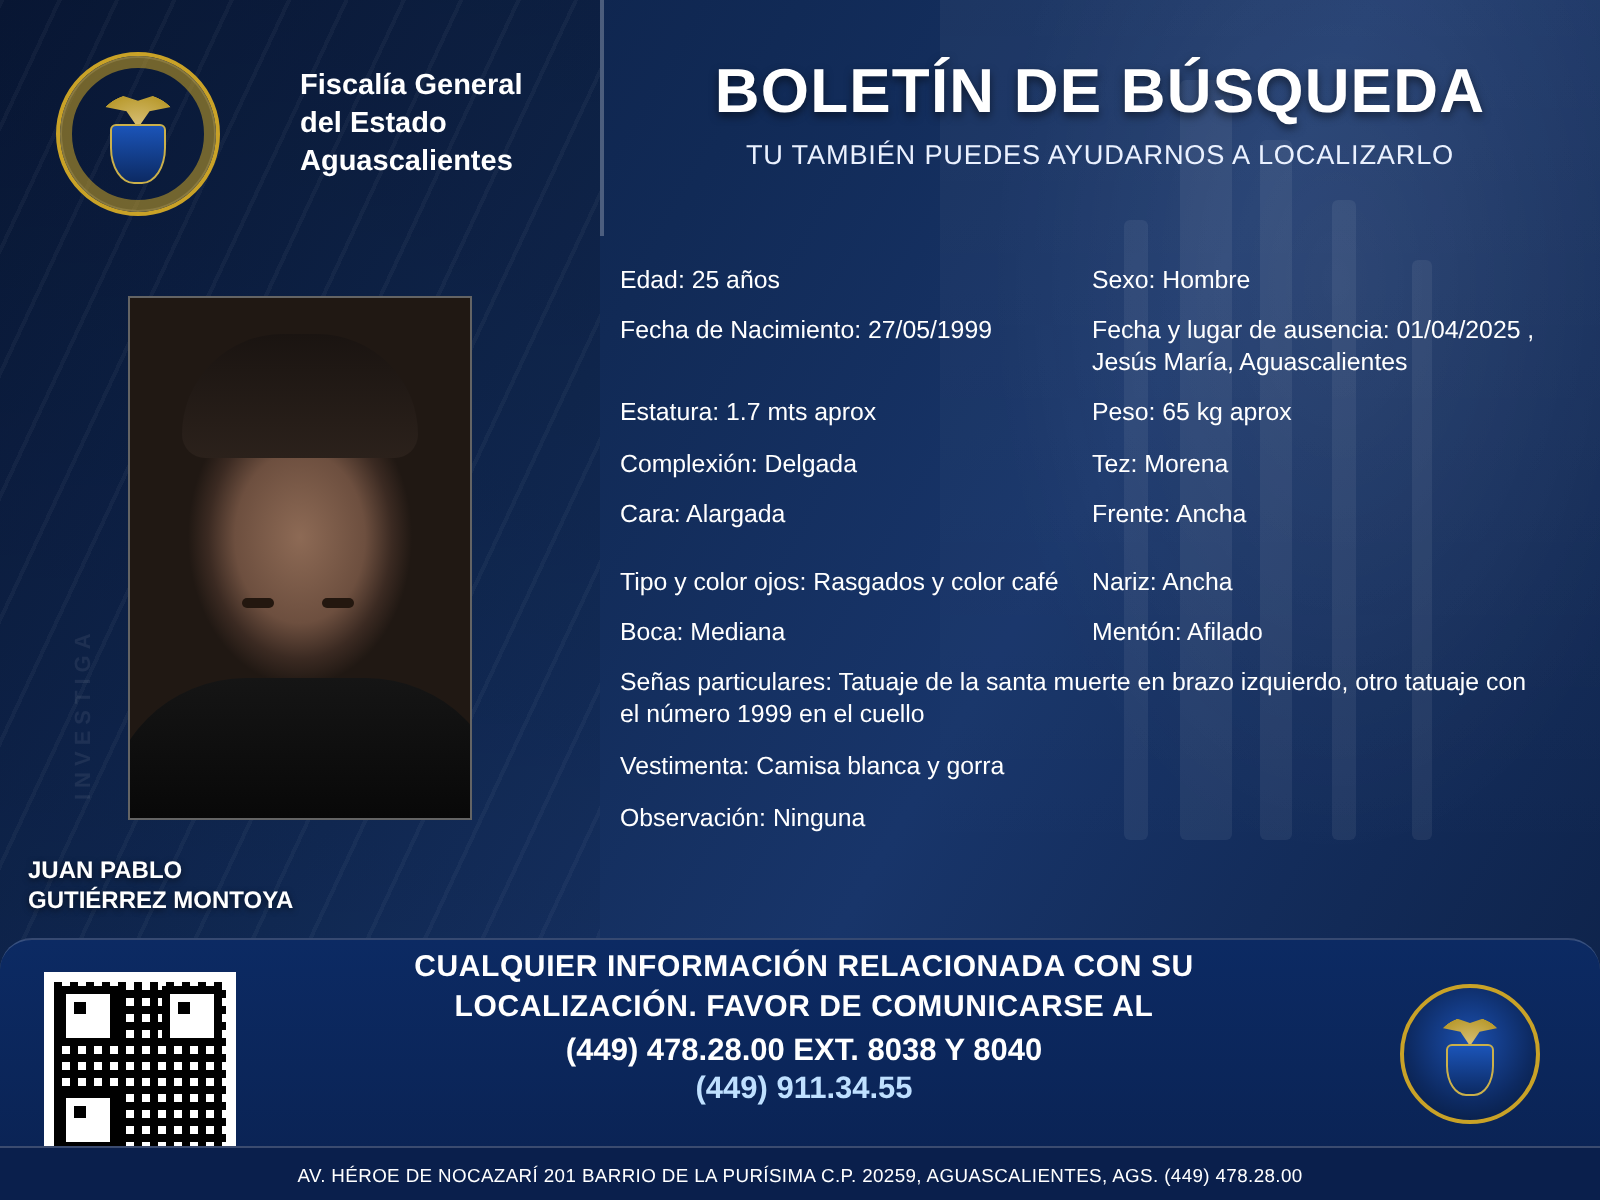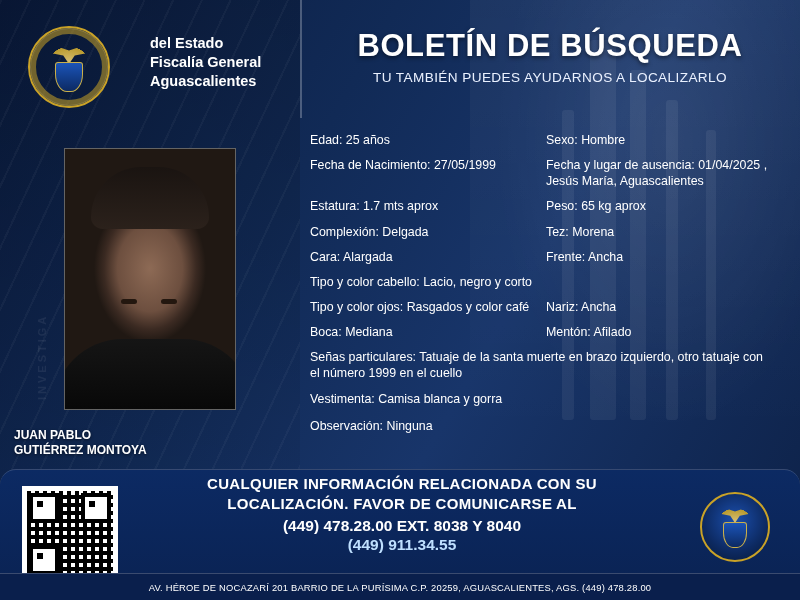--- a/index.html
+++ b/index.html
@@ -320,22 +320,22 @@
   </div>
   <div class="watermark" style="left:36px; top:400px;">INVESTIGA</div>
 
   <div class="header">
     <div class="crest">
       <div class="ring-text"></div>
       <div class="eagle"></div>
       <div class="shield"></div>
     </div>
     <div class="header-title">
+      <div>Fiscalía General</div>
       <div>del Estado</div>
-      <div>Fiscalía General</div>
       <div>Aguascalientes</div>
     </div>
     <div class="header-div"></div>
     <div class="boletin">BOLETÍN DE BÚSQUEDA</div>
     <div class="boletin-sub">TU TAMBIÉN PUEDES AYUDARNOS A LOCALIZARLO</div>
   </div>
 
   <div class="photo-frame">
     <div class="photo-face"></div>
     <div class="photo-hair"></div>
@@ -365,21 +365,20 @@
     </div>
     <div class="row">
       <div class="cell-l">Complexión: Delgada</div>
       <div class="cell-r">Tez: Morena</div>
     </div>
     <div class="row">
       <div class="cell-l">Cara: Alargada</div>
       <div class="cell-r">Frente: Ancha</div>
     </div>
     <div class="row">
-      <div class="cell-l">Tipo y color cabello: Lacio, negro y corto</div>
     </div>
     <div class="row">
       <div class="cell-l">Tipo y color ojos: Rasgados y color café</div>
       <div class="cell-r">Nariz: Ancha</div>
     </div>
     <div class="row">
       <div class="cell-l">Boca: Mediana</div>
       <div class="cell-r">Mentón: Afilado</div>
     </div>
     <div class="row full">

